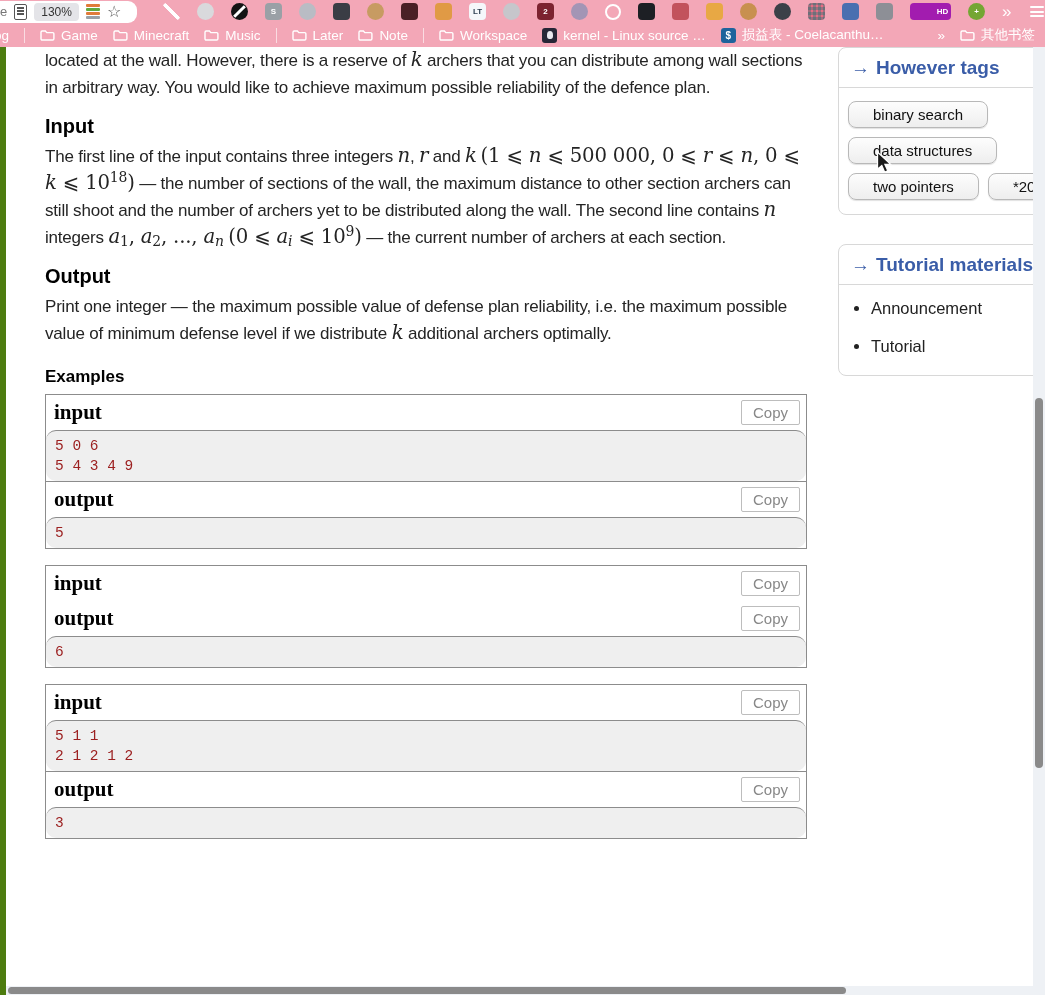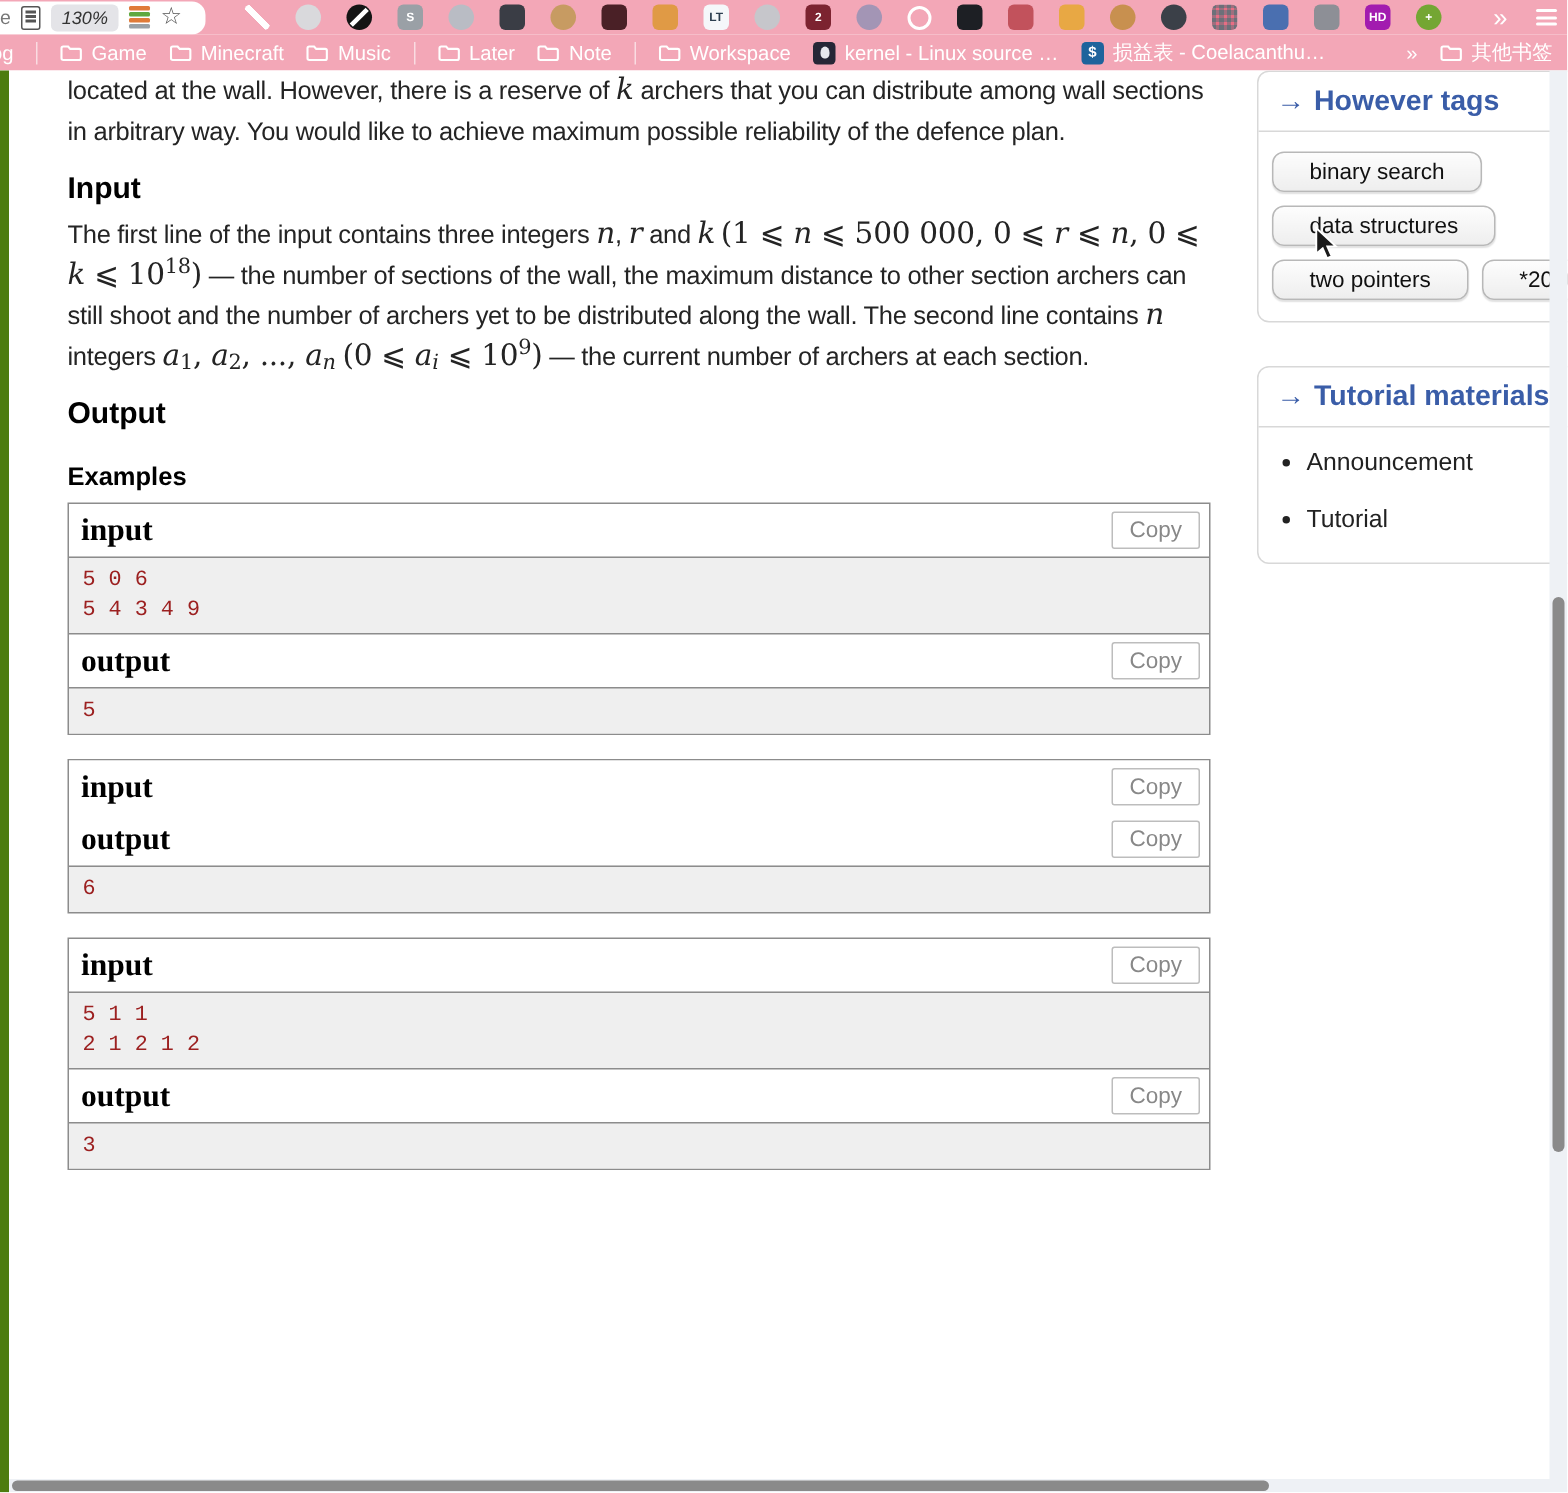--- a/index.html
+++ b/index.html
@@ -7,21 +7,21 @@
   .screen{position:relative;width:1045px;height:995px;overflow:hidden;background:#fff;}
 
   
   .toolbar{height:23px;background:#f3a7b7;display:flex;align-items:center;overflow:hidden;}
   .urlbar-frag{width:137px;height:22px;background:#fff;border-radius:0 9px 9px 0;
     display:flex;align-items:center;gap:7px;padding-left:2px;box-sizing:border-box;flex:0 0 auto;}
   .url-e{color:#777;font-size:13px;margin-left:-2px;}
   .reader-icon{width:11px;height:14px;border:1.5px solid #555;border-radius:2px;position:relative;flex:0 0 auto;}
   .reader-icon::before{content:"";position:absolute;left:2px;right:2px;top:2.5px;height:1.5px;background:#555;
     box-shadow:0 3px 0 #555,0 6px 0 #555;}
-  .zoom-pill{background:#e4e4e8;color:#333;font-size:12px;padding:2px 7px;border-radius:4px;font-style:italic;}
+  .zoom-pill{background:#e4e4e8;color:#333;font-size:12px;padding:2px 7px;border-radius:4px;}
   .stats-icon{display:flex;flex-direction:column;gap:1.5px;}
   .stats-icon i{width:14px;height:2.5px;border-radius:1px;}
   .stats-icon i:nth-child(1){background:#e07b39;}
   .stats-icon i:nth-child(2){background:#5fa83f;}
   .stats-icon i:nth-child(3){background:#e07b39;}
   .stats-icon i:nth-child(4){background:#9aa0a6;}
   .star{font-size:16px;color:#555;line-height:1;}
   .ticons{display:flex;align-items:center;gap:17px;margin-left:26px;flex:1;padding-right:6px;}
   .ti{width:17px;height:17px;border-radius:4px;display:flex;align-items:center;justify-content:center;
     font-weight:bold;font-size:8px;color:#fff;flex:0 0 auto;position:relative;}
@@ -61,21 +61,21 @@
   .msup{font-family:"DejaVu Serif","Liberation Serif",serif;font-size:0.82em;vertical-align:7px;line-height:1;}
   .msub{font-family:"DejaVu Serif","Liberation Serif",serif;font-size:0.82em;vertical-align:-3px;line-height:1;}
   .msubi{font-family:"DejaVu Serif","Liberation Serif",serif;font-size:0.82em;vertical-align:-3px;line-height:1;font-style:italic;}
 
   .sample{border:1px solid #8c8c8c;margin-bottom:16px;background:#fff;}
   .sample-header{display:flex;justify-content:space-between;align-items:center;padding:5px 6px 5px 8px;background:#fff;}
   .sample-title{font-family:"Liberation Serif",serif;font-weight:bold;font-size:21px;color:#000;}
   .copy-btn{font-family:Liberation Sans, sans-serif;font-size:15px;color:#888;border:1px solid #bdbdbd;
     background:#fff;padding:3px 11px;border-radius:2px;cursor:pointer;}
   pre.sample-body{margin:0;background:#efefef;color:#9c2020;font-family:"Liberation Mono","DejaVu Sans Mono",monospace;
-    font-size:14.5px;line-height:20px;padding:5px 9px;border-top:1px solid #8c8c8c;}
+    font-size:14.5px;line-height:20px;padding:5px 9px;border-top:1px solid #8c8c8c;border-radius:10px;}
   .sample-body + .sample-header{border-top:1px solid #8c8c8c;}
 
   
   .sidebar{position:absolute;left:832px;top:0;width:300px;}
   .roundbox{border:1px solid #d8d8d8;border-radius:8px;background:#fff;margin-bottom:29px;}
   .caption{padding:9px 12px 8px;font-weight:bold;font-size:19px;color:#3a5da8;
     border-bottom:1px solid #d8d8d8;cursor:pointer;}
   .caption .arrow{margin-right:6px;}
   .tags{padding:13px 9px 14px;display:flex;flex-wrap:wrap;gap:9px;}
   .tag{border:1px solid #b8b8b8;border-radius:8px;padding:4px 24px;font-size:15px;color:#111;
@@ -125,21 +125,21 @@
         <span class="ti circle" style="background: rgb(163, 149, 181);"></span>
         <span class="ti ring"></span>
         <span class="ti " style="background: rgb(29, 31, 36);"></span>
         <span class="ti " style="background: rgb(194, 82, 92);"></span>
         <span class="ti " style="background: rgb(232, 168, 68);"></span>
         <span class="ti circle" style="background: rgb(200, 144, 79);"></span>
         <span class="ti circle" style="background: rgb(59, 64, 72);"></span>
         <span class="ti qr"></span>
         <span class="ti " style="background: rgb(74, 111, 176);"></span>
         <span class="ti " style="background: rgb(141, 143, 150);"></span>
-        <span class="ti " style="background: #a21caf;">HD</span>
+        <span class="ti " style="background: #a21caf; padding-left: 24px;">HD</span>
         <span class="ti circle" style="background: rgb(116, 166, 51);">+</span>
         <span class="ti text push">»</span>
         <span class="ti menu">
           <i></i>
           <i></i>
           <i></i>
         </span>
       </div>
   </div>
 
@@ -205,20 +205,21 @@
       </span>
     </div>
 
   <div class="page">
 
     <div class="main">
       <p><span>located at the wall. However, there is a reserve of </span><span class="mi">k</span><span> archers that you can distribute among wall sections in arbitrary way. You would like to achieve maximum possible reliability of the defence plan.</span></p>
       <h2 class="sect">Input</h2>
       <p><span>The first line of the input contains three integers </span><span class="mi">n</span><span>, </span><span class="mi">r</span><span> and </span><span class="mi">k</span><span class="m"> (1 ⩽ </span><span class="mi">n</span><span class="m"> ⩽ 500&nbsp;000, 0 ⩽ </span><span class="mi">r</span><span class="m"> ⩽ </span><span class="mi">n</span><span class="m">, 0 ⩽ </span><span class="mi">k</span><span class="m"> ⩽ 10</span><span class="msup">18</span><span class="m">)</span><span> — the number of sections of the wall, the maximum distance to other section archers can still shoot and the number of archers yet to be distributed along the wall. The second line contains </span><span class="mi">n</span><span> integers </span><span class="mi">a</span><span class="msub">1</span><span class="m">, </span><span class="mi">a</span><span class="msub">2</span><span class="m">, ..., </span><span class="mi">a</span><span class="msubi">n</span><span> </span><span class="m">(0 ⩽ </span><span class="mi">a</span><span class="msubi">i</span><span class="m"> ⩽ 10</span><span class="msup">9</span><span class="m">)</span><span> — the current number of archers at each section.</span></p>
       <h2 class="sect">Output</h2>
+      <p><span>Print one integer — the maximum possible value of defense plan reliability, i.e. the maximum possible value of minimum defense level if we distribute </span><span class="mi">k</span><span> additional archers optimally.</span></p>
       <h3 class="sect">Examples</h3>
       <div id="samples">
           <div class="sample">
             <div class="sample-header">
               <span class="sample-title">input</span>
               <button class="copy-btn">Copy</button>
             </div>
             <pre class="sample-body">5 0 6
 5 4 3 4 9</pre>
             <div class="sample-header">

